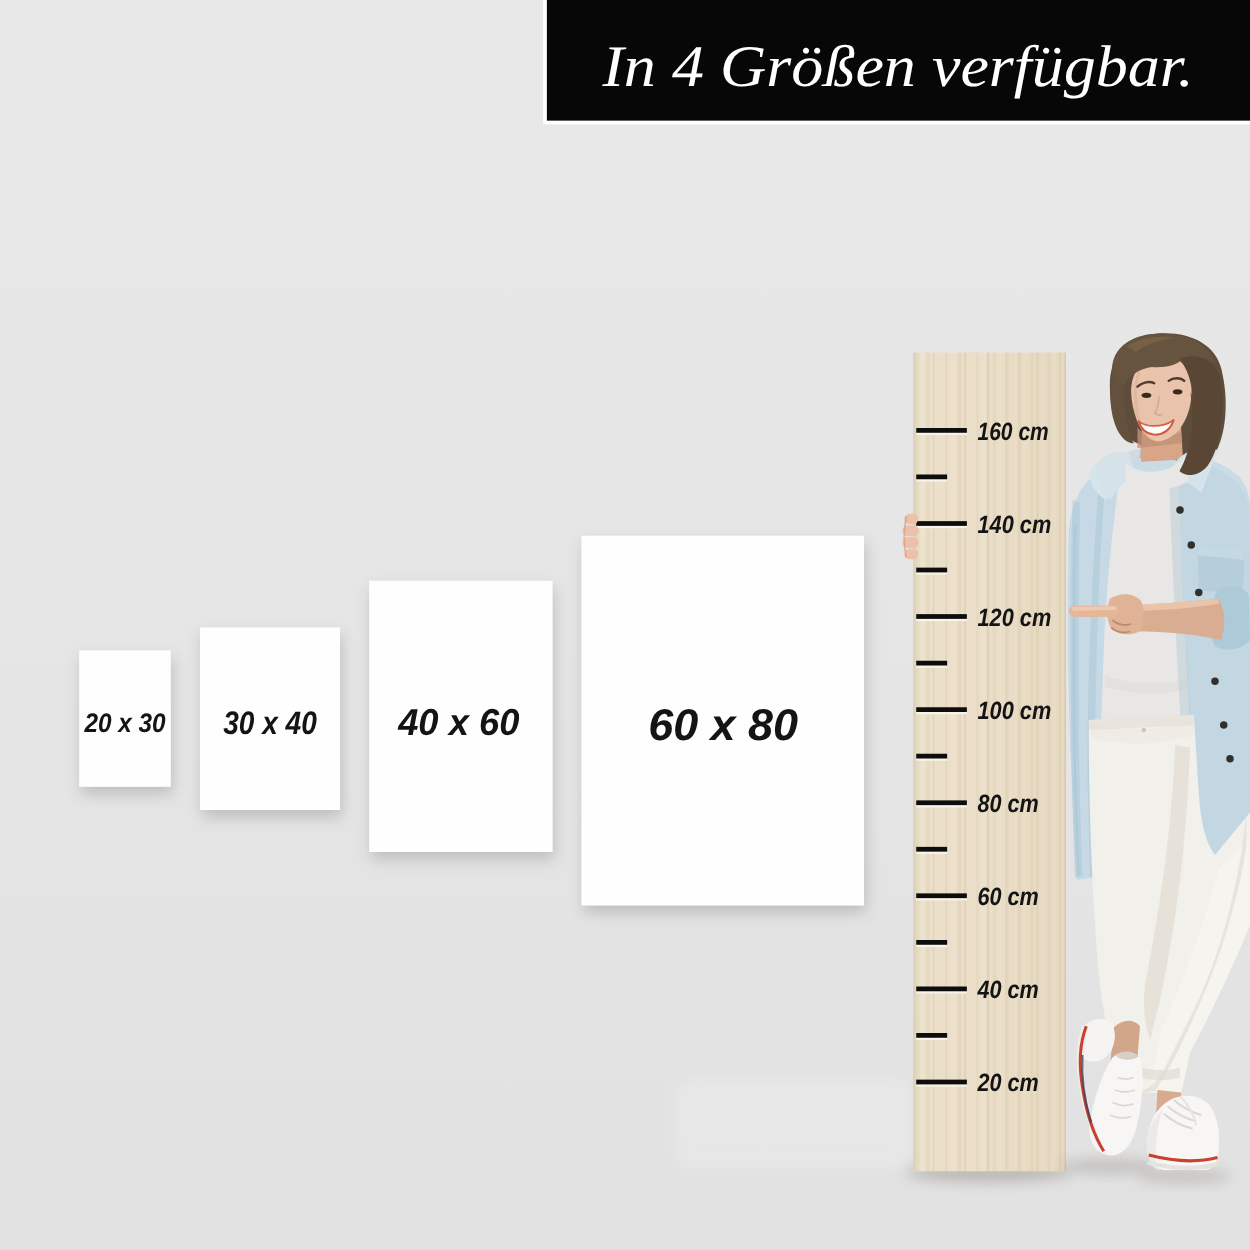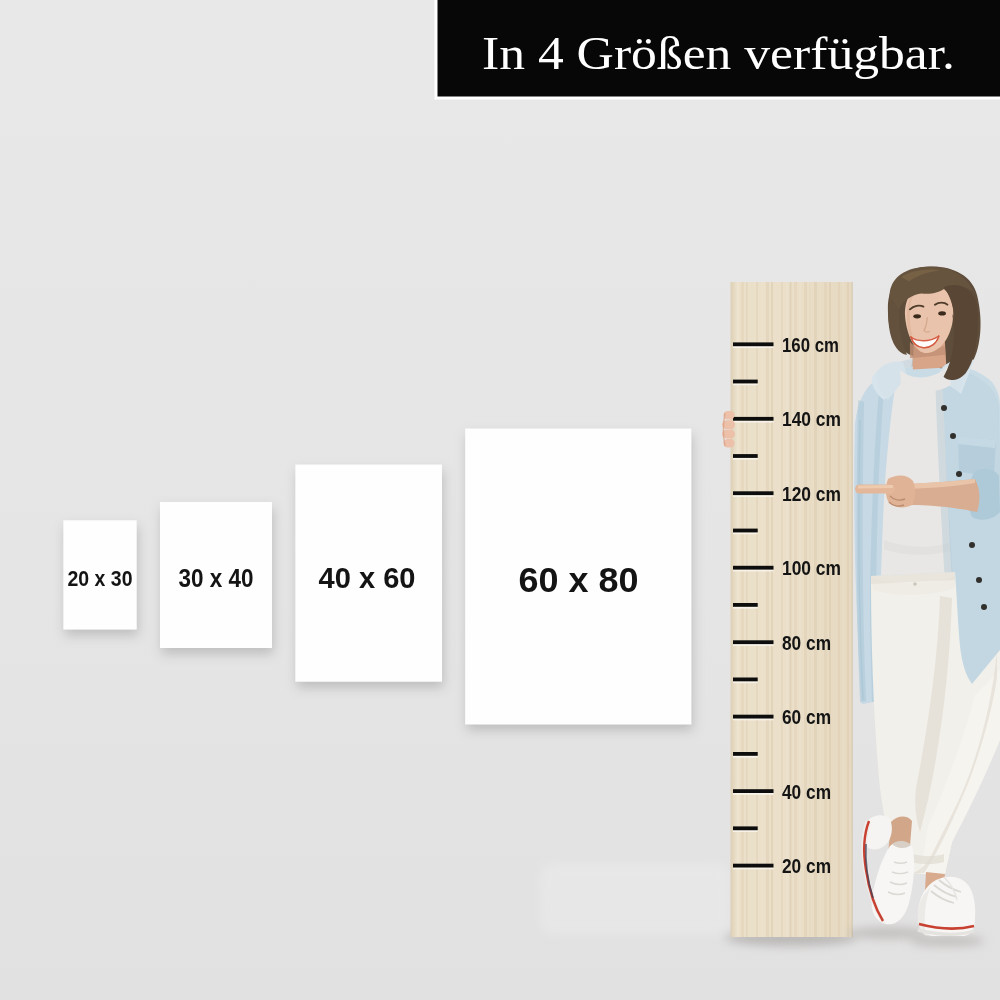--- a/index.html
+++ b/index.html
@@ -1,16 +1,16 @@
 <!DOCTYPE html>
 <html><head>
 <meta charset="utf-8">
 <style>
   html,body{margin:0;padding:0;}
-  .stage{position:relative;width:1000px;height:1000px;overflow:hidden;background:#ef4444;}
+  .stage{position:relative;width:1000px;height:1000px;overflow:hidden;background:#ef4444;font-style:italic;}
   svg text{font-family:"Liberation Sans",sans-serif;}
 </style>
 </head>
 <body>
 <div class="stage">
 <svg width="1000" height="1000" viewBox="0 0 1000 1000">
   <defs>
     <linearGradient id="bg" x1="0" y1="0" x2="0" y2="1">
       <stop offset="0" stop-color="#e9e8e8"></stop>
       <stop offset="0.6" stop-color="#e6e5e5"></stop>

